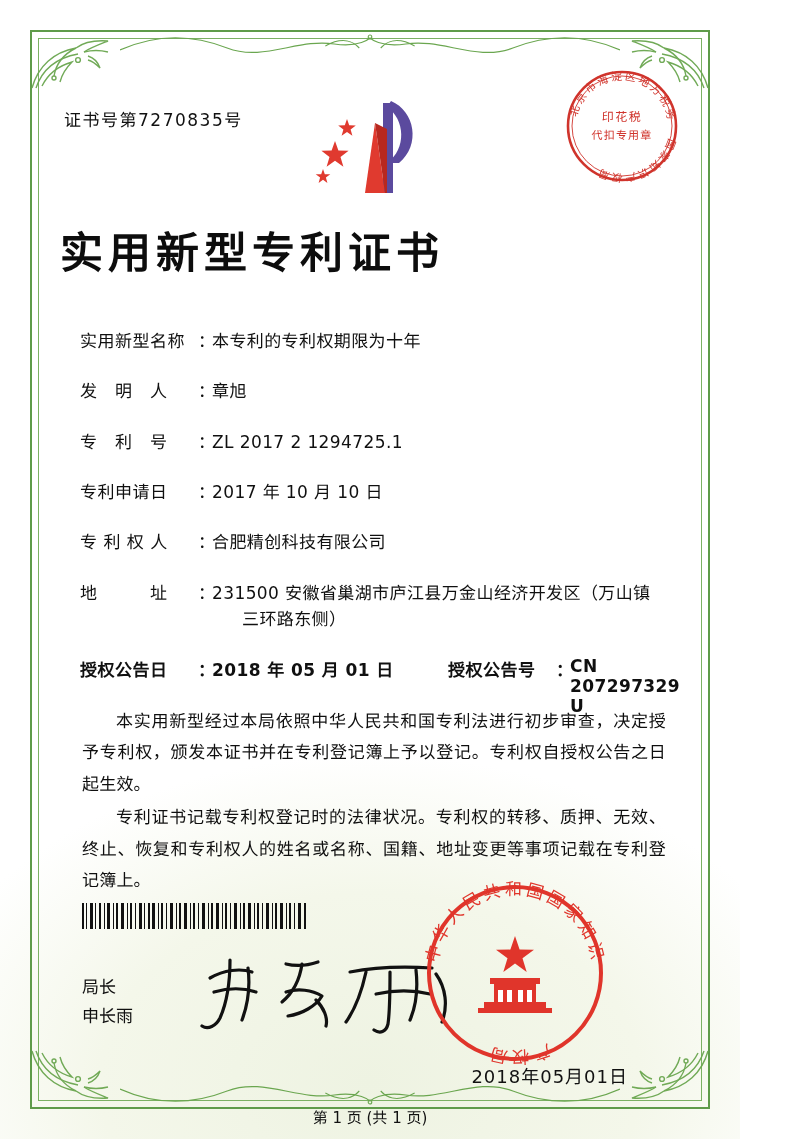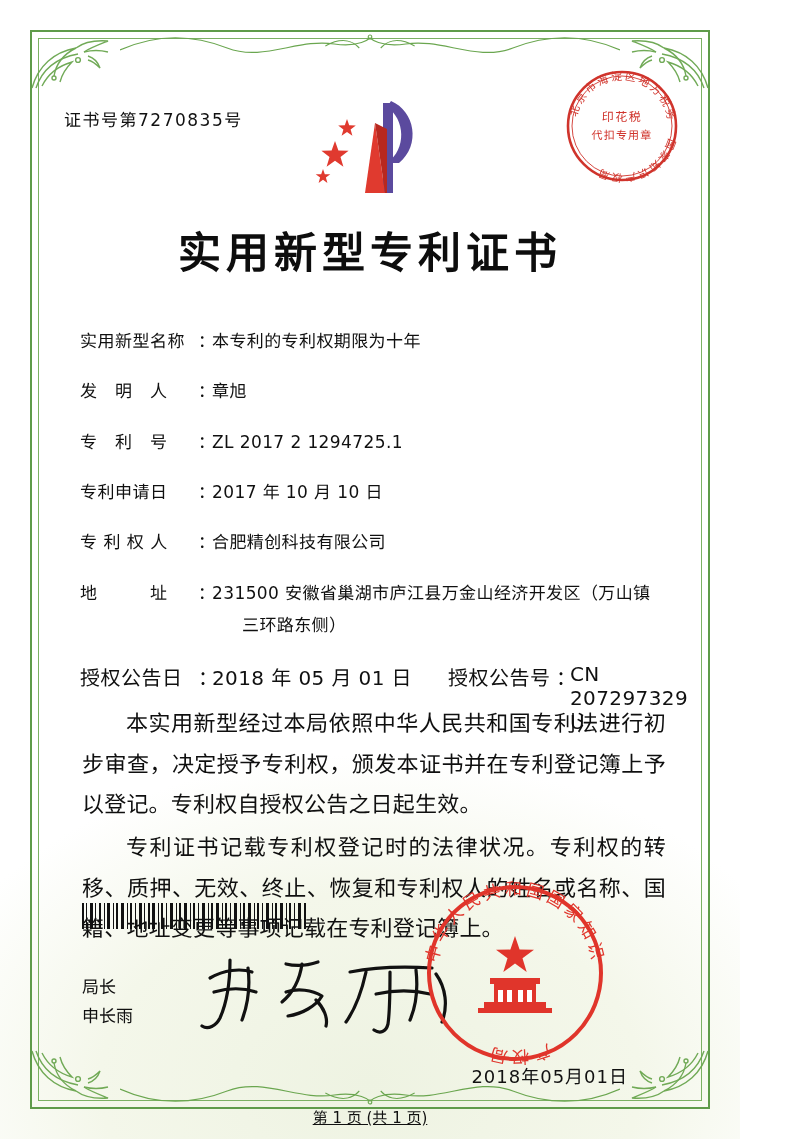--- a/index.html
+++ b/index.html
@@ -85,21 +85,20 @@
     top: 6px;
     width: 124px;
     height: 124px;
   }
   .stamp-tax svg { width:100%; height:100%; display:block; }
 
   .title {
     position: absolute;
     top: 160px;
     left: 0; right: 0;
-    text-align: center;
     font-size: 43px;
     font-weight: bold;
     letter-spacing: 5px;
     color: #0d0d0d;
     font-family: "DejaVu Sans", "Liberation Sans", sans-serif;
   }
 
   .fields {
     position: absolute;
     top: 270px;
@@ -125,49 +124,49 @@
   .field-colon {
     width: 14px;
     flex: 0 0 14px;
   }
   .field-value {
     flex: 1 1 auto;
     letter-spacing: 0.4px;
   }
   .field-value .line2 {
     display: block;
-    margin-top: 6px;
     margin-left: 30px;
   }
   .row-two-col {
     display: flex;
     align-items: flex-start;
     margin-bottom: 18px;
-    font-size: 20px;
+    font-size: 17px;
+    font-weight: bold;
   }
   .col-left {
     display: flex;
     width: 368px;
     flex: 0 0 368px;
   }
   .col-right {
     display: flex;
     flex: 1 1 auto;
   }
   .col-right .field-label { width: 108px; flex: 0 0 108px; }
 
   .paragraphs {
     position: absolute;
     top: 648px;
     left: 22px;
     right: 14px;
-    font-size: 22px;
+    font-size: 17px;
     line-height: 1.85;
     color: #0f0f0f;
-    font-family: Liberation Mono, monospace;
+    font-family: Liberation Serif, serif;
     text-align: justify;
   }
   .paragraphs p {
     margin: 0 0 2px 0;
     text-indent: 2em;
     letter-spacing: 0.2px;
   }
 
   
   .barcode {
@@ -220,21 +219,20 @@
   }
 
   .footer {
     position: absolute;
     left: 0; right: 0;
     bottom: 12px;
     text-align: center;
     font-size: 15px;
     color: #111;
     font-family: "DejaVu Sans", "Liberation Sans", sans-serif;
-    text-decoration: underline;
   }
 </style>
 </head>
 <body>
 
 <div class="page">
 
   <div class="border-outer"></div>
   <div class="border-inner"></div>
 

